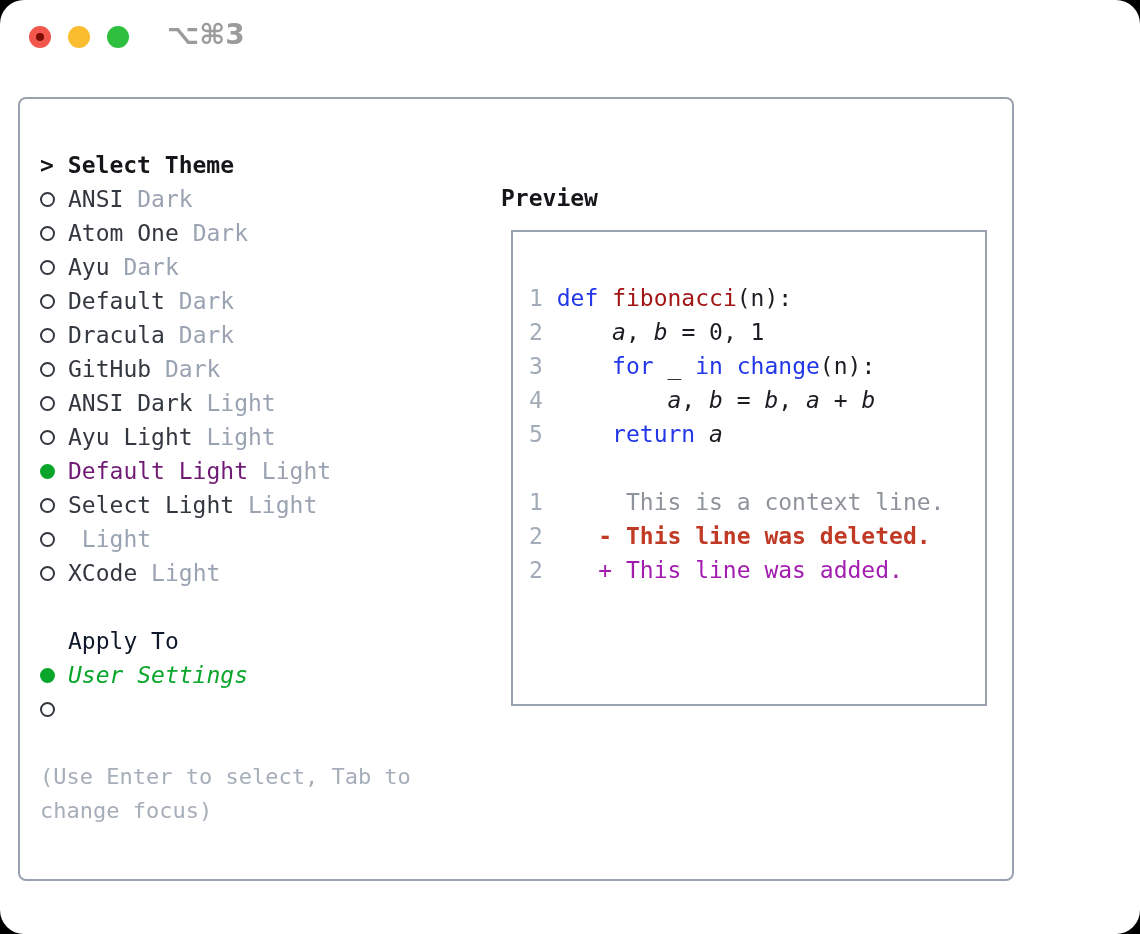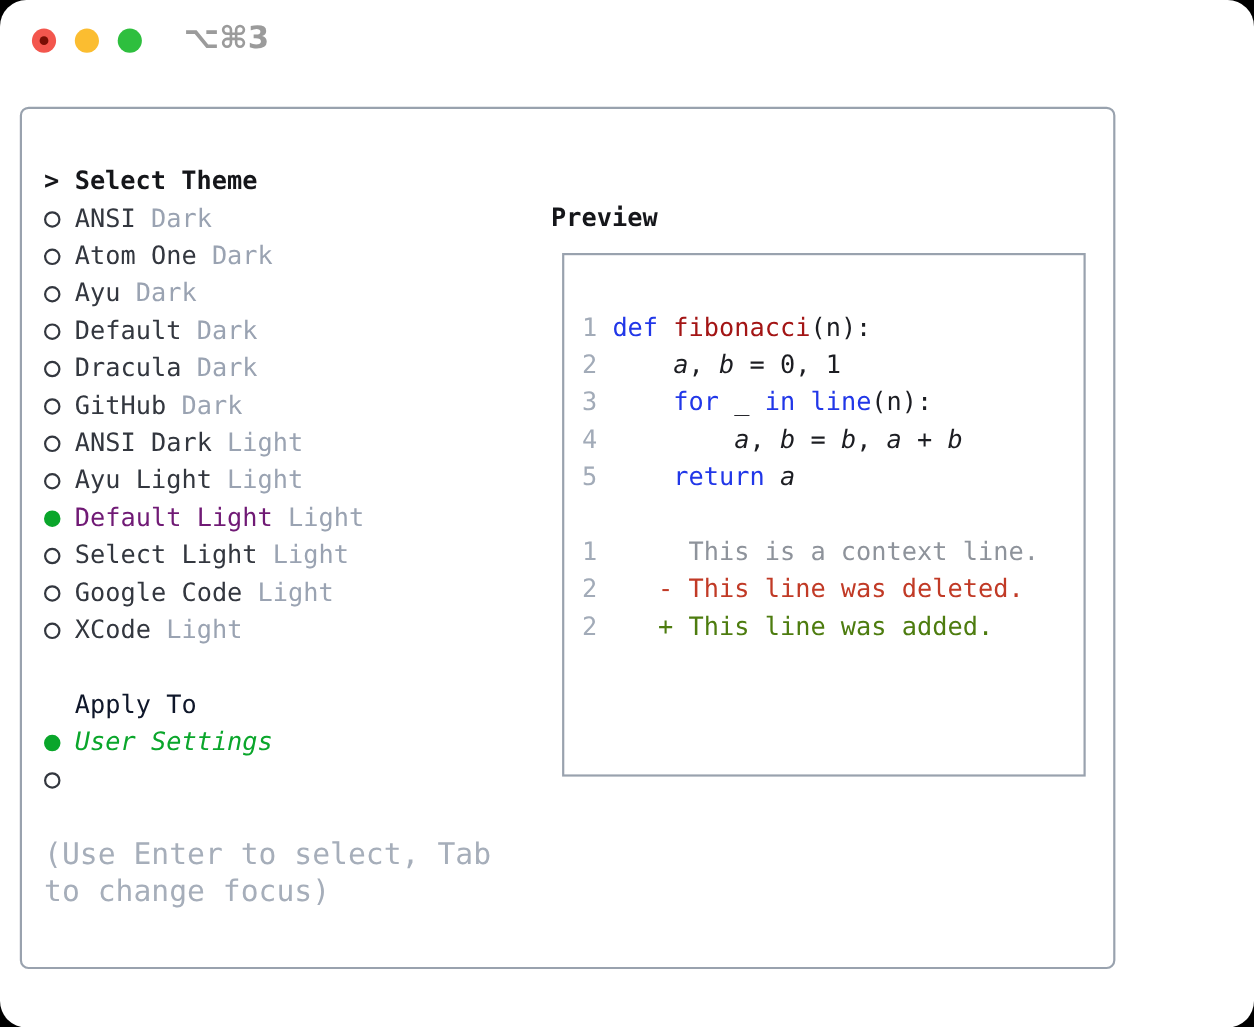--- a/index.html
+++ b/index.html
@@ -15,33 +15,33 @@
   .left-col{position:absolute;left:20px;top:49px;width:440px;}
   .row{height:34px;display:flex;align-items:center;font-size:23px;line-height:34px;white-space:pre;color:#33373f;}
   .header-row{font-weight:bold;color:#15161a;}
   .hdr-label{margin-left:14px;}
   .radio{width:15px;height:15px;border-radius:50%;border:2px solid #33373f;box-sizing:border-box;margin-right:13px;flex:none;background:transparent;}
   .row.selected .radio{background:#0aa62b;border-color:#0aa62b;}
   .row.selected .name{color:#701a75;}
   .row.selected .label{color:#0aa62b;font-style:italic;}
   .variant{color:#9aa3b2;}
   .apply-header{margin-left:28px;margin-top:34px;color:#0f172a;}
-  .hint{margin-top:34px;width:420px;font-size:27px;line-height:34px;color:#a6aeba;}
+  .hint{margin-top:34px;width:420px;font-size:22px;line-height:34px;color:#a6aeba;}
   .preview-col{position:absolute;left:481px;top:49px;margin-top:33px;}
   .preview-header{font-size:23px;line-height:34px;font-weight:bold;color:#15161a;}
   .preview-box{margin-left:10px;margin-top:15px;width:476px;height:476px;border:2px solid #99a2ae;box-sizing:border-box;padding:49px 0 0 16px;overflow:hidden;background:#fff;}
   .code-line{height:34px;font-size:23px;line-height:34px;white-space:pre;color:#1c1d22;}
   .num{color:#a2abb8;}
   .seg-plain{color:#1c1d22;}
   .seg-keyword{color:#2137e8;}
   .seg-function{color:#a31515;}
   .seg-variable{color:#1c1d22;font-style:italic;}
   .seg-context{color:#8e939b;}
-  .seg-deleted{color:#c13a26;}
-  .seg-added{color:#4d7c0f;text-align:center;}
+  .seg-deleted{color:#c13a26;font-weight:bold;}
+  .seg-added{color:#a21caf;text-align:center;}
 </style>
 </head>
 <body>
 
 <div class="window">
 
   <div class="titlebar">
     <div class="light light-close"></div>
     <div class="light light-min"></div>
     <div class="light light-zoom"></div>
@@ -60,41 +60,41 @@
           <div class="row"><span class="radio"></span><span class="name">ANSI</span><span class="variant"> Dark</span></div>
           <div class="row"><span class="radio"></span><span class="name">Atom One</span><span class="variant"> Dark</span></div>
           <div class="row"><span class="radio"></span><span class="name">Ayu</span><span class="variant"> Dark</span></div>
           <div class="row"><span class="radio"></span><span class="name">Default</span><span class="variant"> Dark</span></div>
           <div class="row"><span class="radio"></span><span class="name">Dracula</span><span class="variant"> Dark</span></div>
           <div class="row"><span class="radio"></span><span class="name">GitHub</span><span class="variant"> Dark</span></div>
           <div class="row"><span class="radio"></span><span class="name">ANSI Dark</span><span class="variant"> Light</span></div>
           <div class="row"><span class="radio"></span><span class="name">Ayu Light</span><span class="variant"> Light</span></div>
           <div class="row selected"><span class="radio"></span><span class="name">Default Light</span><span class="variant"> Light</span></div>
           <div class="row"><span class="radio"></span><span class="name">Select Light</span><span class="variant"> Light</span></div>
-          <div class="row"><span class="radio"></span><span class="name">Google Code</span><span class="variant"> Light</span></div>
+          <div class="row"><span class="radio"></span><span class="variant"> Light</span></div>
           <div class="row"><span class="radio"></span><span class="name">XCode</span><span class="variant"> Light</span></div>
         </div>
 
       <div class="row apply-header">Apply To</div>
 
       <div id="apply-options">
           <div class="row selected"><span class="radio"></span><span class="label">User Settings</span></div>
           <div class="row"><span class="radio"></span></div>
         </div>
 
       <div class="hint">(Use Enter to select, Tab to change focus)</div>
     </div>
 
     <div class="preview-col">
       <div class="preview-header">Preview</div>
       <div class="preview-box">
         <div id="code-block">
             <div class="code-line"><span class="num">1</span><span class="seg-plain"> </span><span class="seg-keyword">def</span><span class="seg-plain"> </span><span class="seg-function">fibonacci</span><span class="seg-plain">(n):</span></div>
             <div class="code-line"><span class="num">2</span><span class="seg-plain">     </span><span class="seg-variable">a</span><span class="seg-plain">, </span><span class="seg-variable">b</span><span class="seg-plain"> = 0, 1</span></div>
-            <div class="code-line"><span class="num">3</span><span class="seg-plain">     </span><span class="seg-keyword">for</span><span class="seg-plain"> _ </span><span class="seg-keyword">in</span><span class="seg-plain"> </span><span class="seg-keyword">line</span><span class="seg-plain">(n):</span></div>
+            <div class="code-line"><span class="num">3</span><span class="seg-plain">     </span><span class="seg-keyword">for</span><span class="seg-plain"> _ </span><span class="seg-keyword">in</span><span class="seg-plain"> </span><span class="seg-keyword">change</span><span class="seg-plain">(n):</span></div>
             <div class="code-line"><span class="num">4</span><span class="seg-plain">         </span><span class="seg-variable">a</span><span class="seg-plain">, </span><span class="seg-variable">b</span><span class="seg-plain"> = </span><span class="seg-variable">b</span><span class="seg-plain">, </span><span class="seg-variable">a</span><span class="seg-plain"> + </span><span class="seg-variable">b</span></div>
             <div class="code-line"><span class="num">5</span><span class="seg-plain">     </span><span class="seg-keyword">return</span><span class="seg-plain"> </span><span class="seg-variable">a</span></div>
             <div class="code-line"><span class="num"></span></div>
             <div class="code-line"><span class="num">1</span><span class="seg-context">      This is a context line.</span></div>
             <div class="code-line"><span class="num">2</span><span class="seg-plain">    </span><span class="seg-deleted">- This line was deleted.</span></div>
             <div class="code-line"><span class="num">2</span><span class="seg-plain">    </span><span class="seg-added">+ This line was added.</span></div>
           </div>
       </div>
     </div>
 

